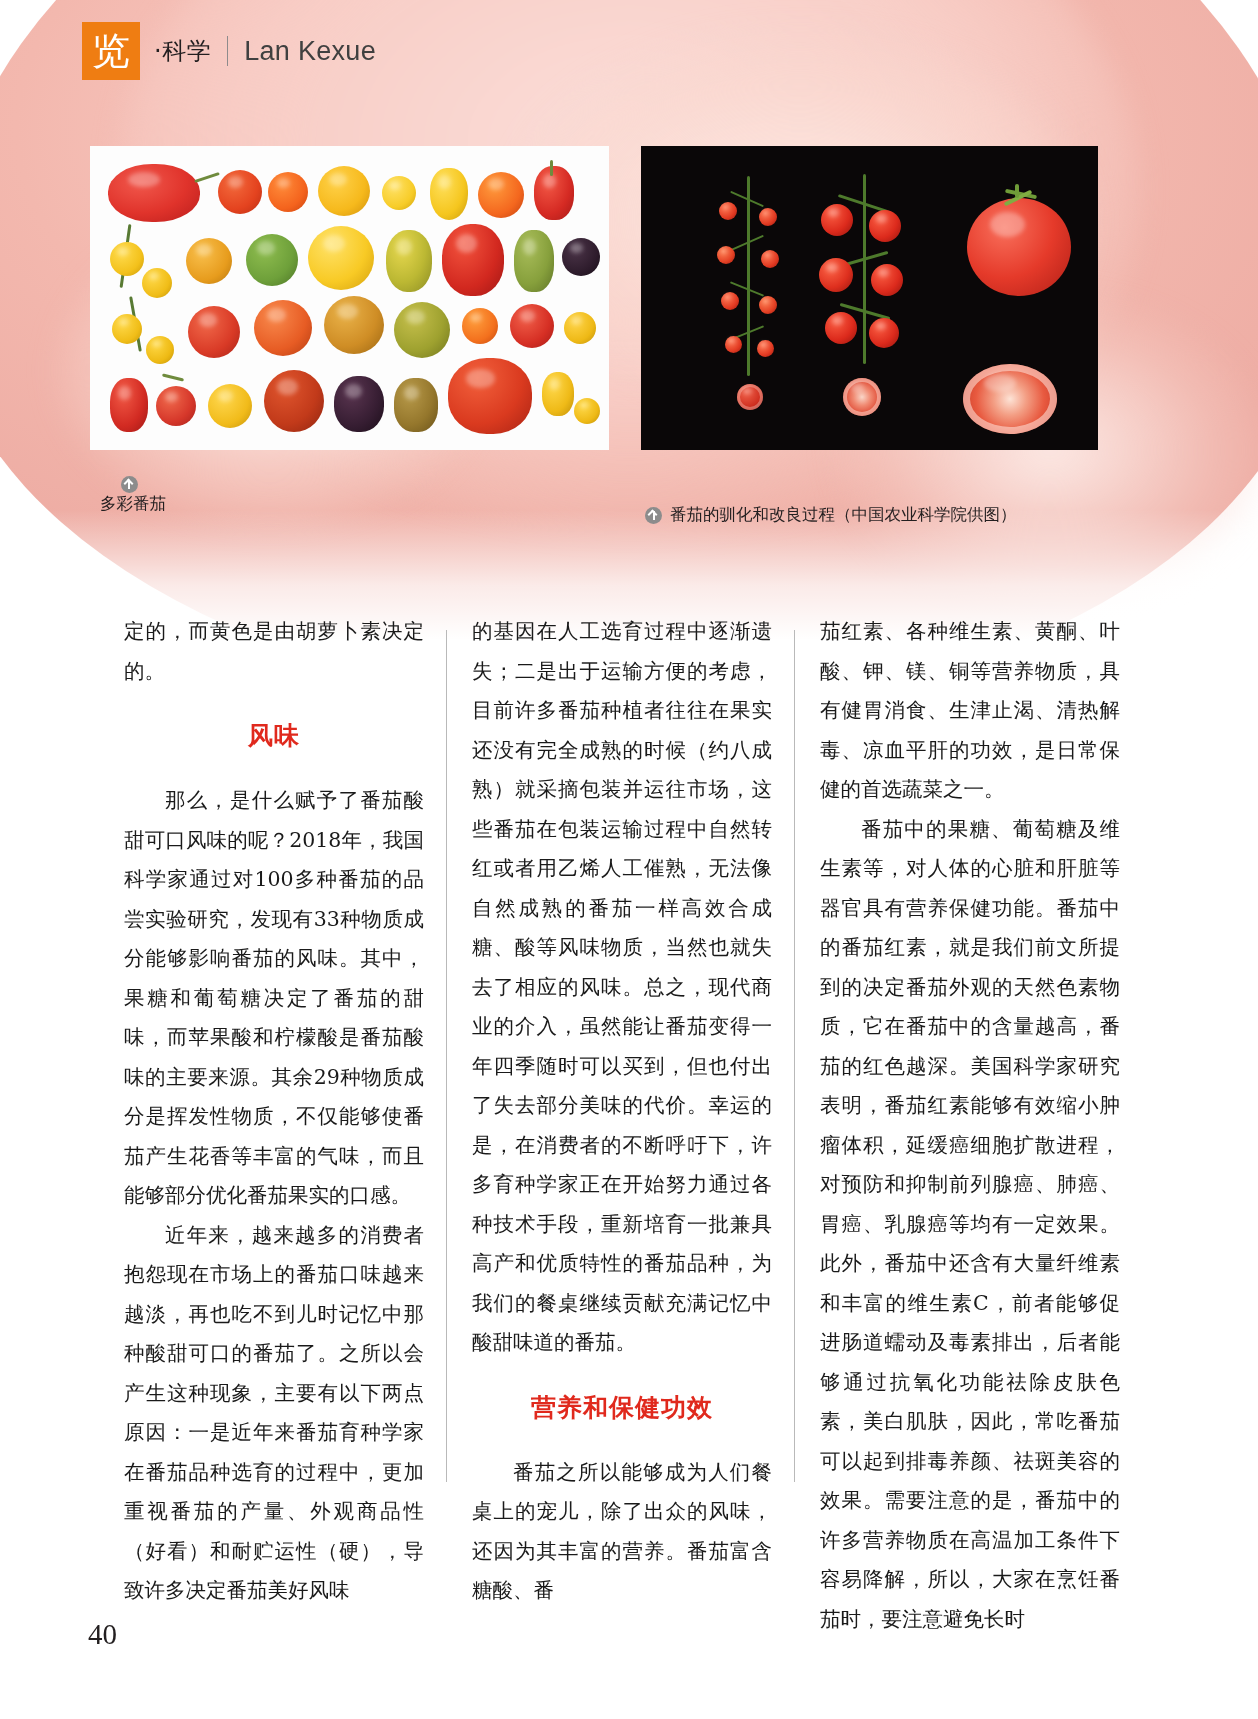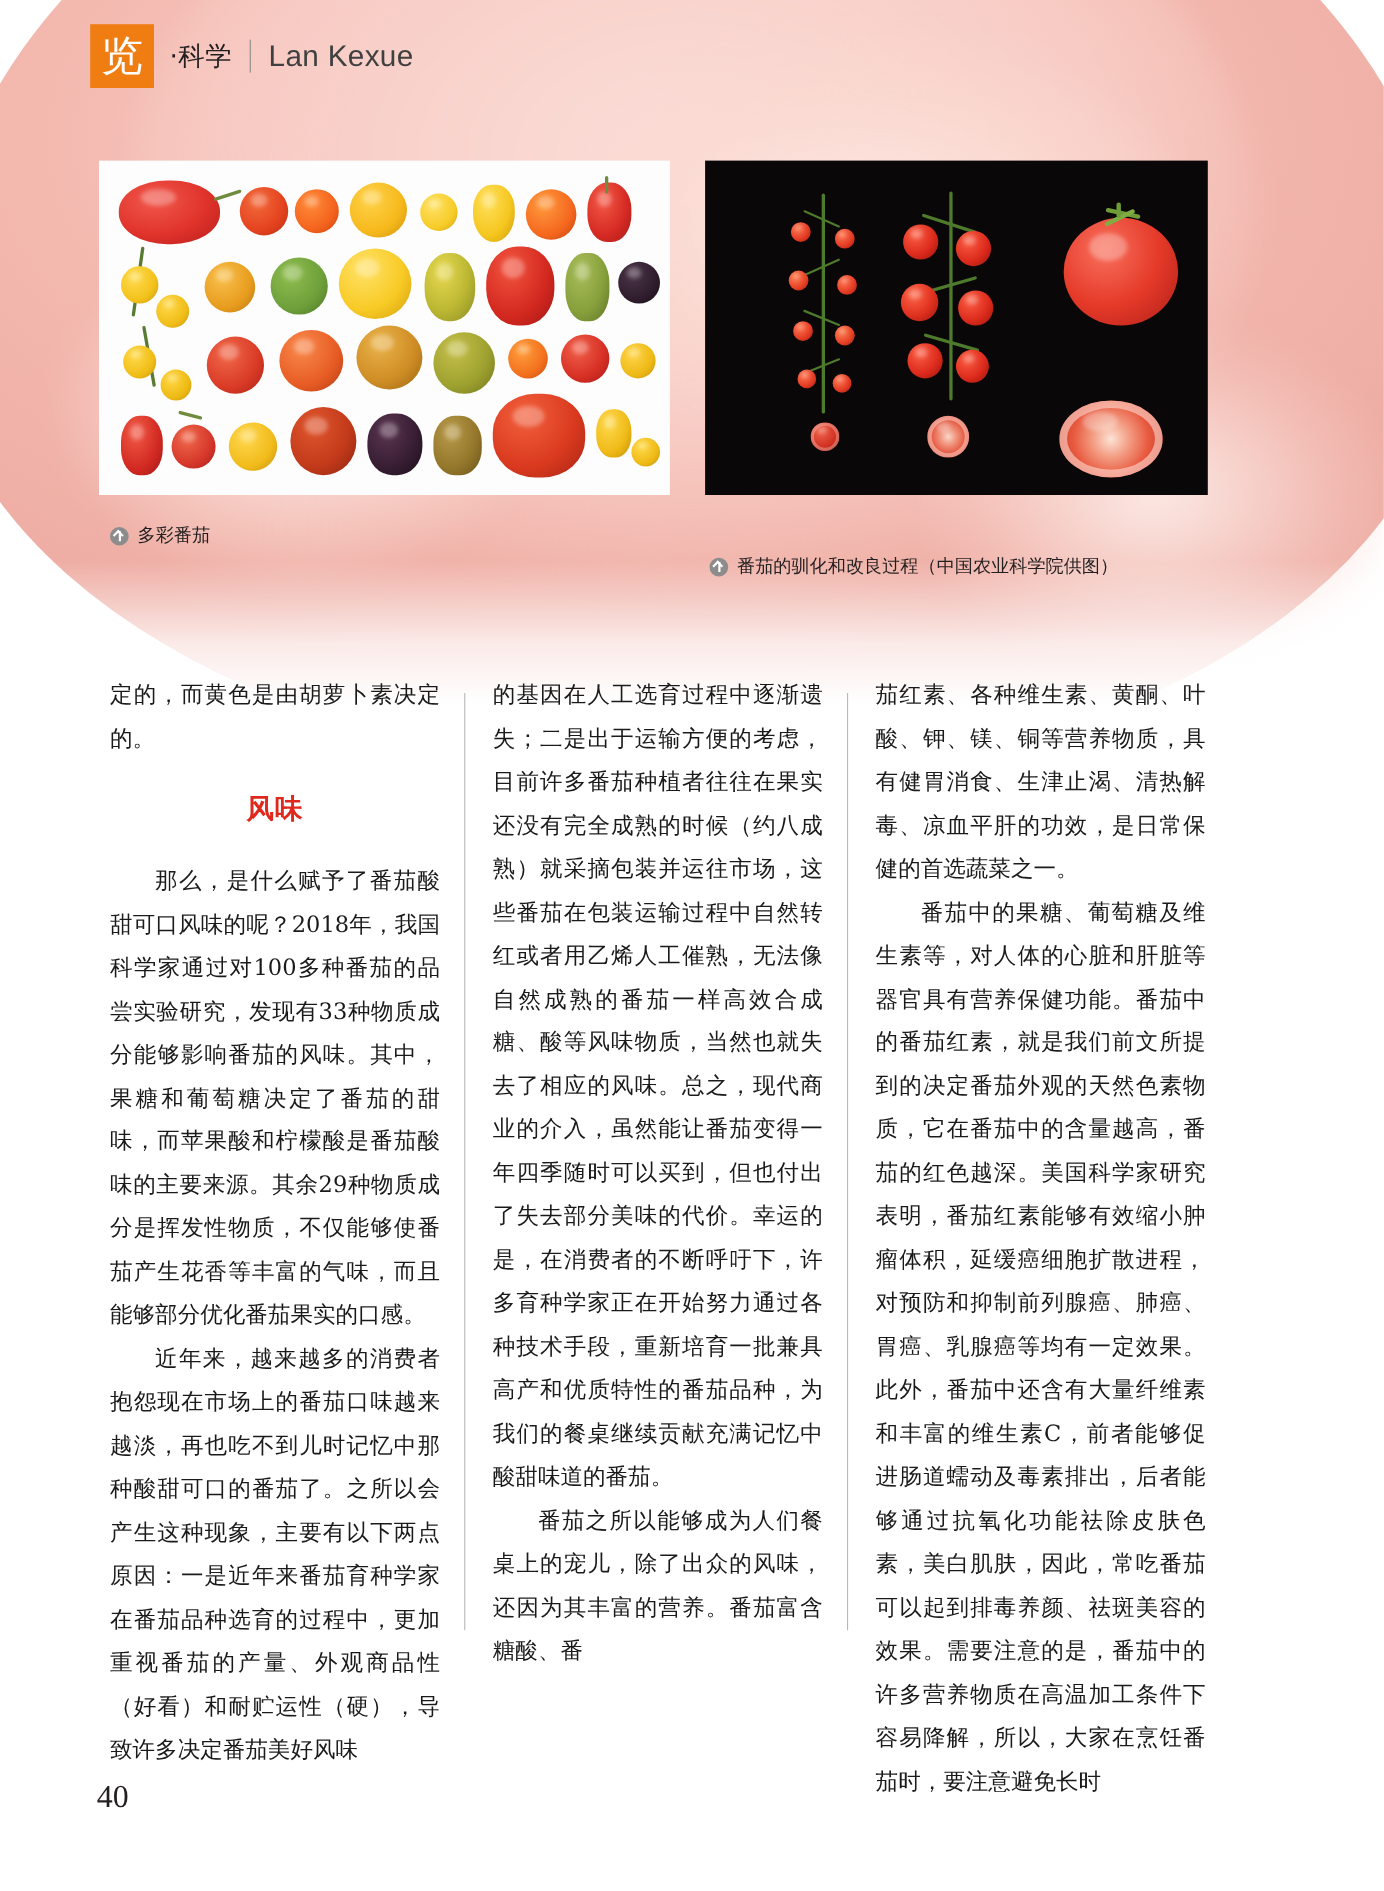--- a/index.html
+++ b/index.html
@@ -158,21 +158,21 @@
   .caption {
     position: absolute;
     display: flex;
     align-items: center;
     z-index: 6;
     font-family: "DejaVu Sans", sans-serif;
     font-size: 16.5px;
     color: #231f20;
     white-space: nowrap;
   }
-  .cap-left  { left: 100px; top: 476px; }
+  .cap-left  { left: 100px; top: 476px; flex-direction: column; }
   .cap-right { left: 645px; top: 504px; }
   .cap-icon {
     width: 17px; height: 17px;
     border-radius: 50%;
     background: #8c8c8c;
     margin-right: 8px;
     position: relative;
     flex: 0 0 auto;
   }
   .cap-icon::before {
@@ -197,20 +197,21 @@
     position: absolute;
     left: 100px; top: 612px;
     width: 1064px;
     height: 890px;
     display: flex;
     z-index: 3;
   }
   .col {
     width: 300px;
     position: relative;
+    margin-left: 24px;
   }
   .col + .col { margin-left: 22px; padding-left: 26px; }
   .col + .col::before {
     content: "";
     position: absolute;
     left: 0; top: 18px;
     width: 1px;
     height: 852px;
     background: #b9b9b9;
   }
@@ -369,20 +370,21 @@
 
   <div class="col">
     <p class="para cont">定的，而黄色是由胡萝卜素决定的。</p>
     <h2 class="section-head">风味</h2>
     <p class="para">那么，是什么赋予了番茄酸甜可口风味的呢？2018年，我国科学家通过对100多种番茄的品尝实验研究，发现有33种物质成分能够影响番茄的风味。其中，果糖和葡萄糖决定了番茄的甜味，而苹果酸和柠檬酸是番茄酸味的主要来源。其余29种物质成分是挥发性物质，不仅能够使番茄产生花香等丰富的气味，而且能够部分优化番茄果实的口感。</p>
     <p class="para">近年来，越来越多的消费者抱怨现在市场上的番茄口味越来越淡，再也吃不到儿时记忆中那种酸甜可口的番茄了。之所以会产生这种现象，主要有以下两点原因：一是近年来番茄育种学家在番茄品种选育的过程中，更加重视番茄的产量、外观商品性（好看）和耐贮运性（硬），导致许多决定番茄美好风味</p>
   </div>
 
   <div class="col">
     <p class="para cont">的基因在人工选育过程中逐渐遗失；二是出于运输方便的考虑，目前许多番茄种植者往往在果实还没有完全成熟的时候（约八成熟）就采摘包装并运往市场，这些番茄在包装运输过程中自然转红或者用乙烯人工催熟，无法像自然成熟的番茄一样高效合成糖、酸等风味物质，当然也就失去了相应的风味。总之，现代商业的介入，虽然能让番茄变得一年四季随时可以买到，但也付出了失去部分美味的代价。幸运的是，在消费者的不断呼吁下，许多育种学家正在开始努力通过各种技术手段，重新培育一批兼具高产和优质特性的番茄品种，为我们的餐桌继续贡献充满记忆中酸甜味道的番茄。</p>
+    <h2 class="section-head">营养和保健功效</h2>
     <p class="para">番茄之所以能够成为人们餐桌上的宠儿，除了出众的风味，还因为其丰富的营养。番茄富含糖酸、番</p>
   </div>
 
   <div class="col">
     <p class="para cont">茄红素、各种维生素、黄酮、叶酸、钾、镁、铜等营养物质，具有健胃消食、生津止渴、清热解毒、凉血平肝的功效，是日常保健的首选蔬菜之一。</p>
     <p class="para">番茄中的果糖、葡萄糖及维生素等，对人体的心脏和肝脏等器官具有营养保健功能。番茄中的番茄红素，就是我们前文所提到的决定番茄外观的天然色素物质，它在番茄中的含量越高，番茄的红色越深。美国科学家研究表明，番茄红素能够有效缩小肿瘤体积，延缓癌细胞扩散进程，对预防和抑制前列腺癌、肺癌、胃癌、乳腺癌等均有一定效果。此外，番茄中还含有大量纤维素和丰富的维生素C，前者能够促进肠道蠕动及毒素排出，后者能够通过抗氧化功能祛除皮肤色素，美白肌肤，因此，常吃番茄可以起到排毒养颜、祛斑美容的效果。需要注意的是，番茄中的许多营养物质在高温加工条件下容易降解，所以，大家在烹饪番茄时，要注意避免长时</p>
   </div>
 
 </div>
 

